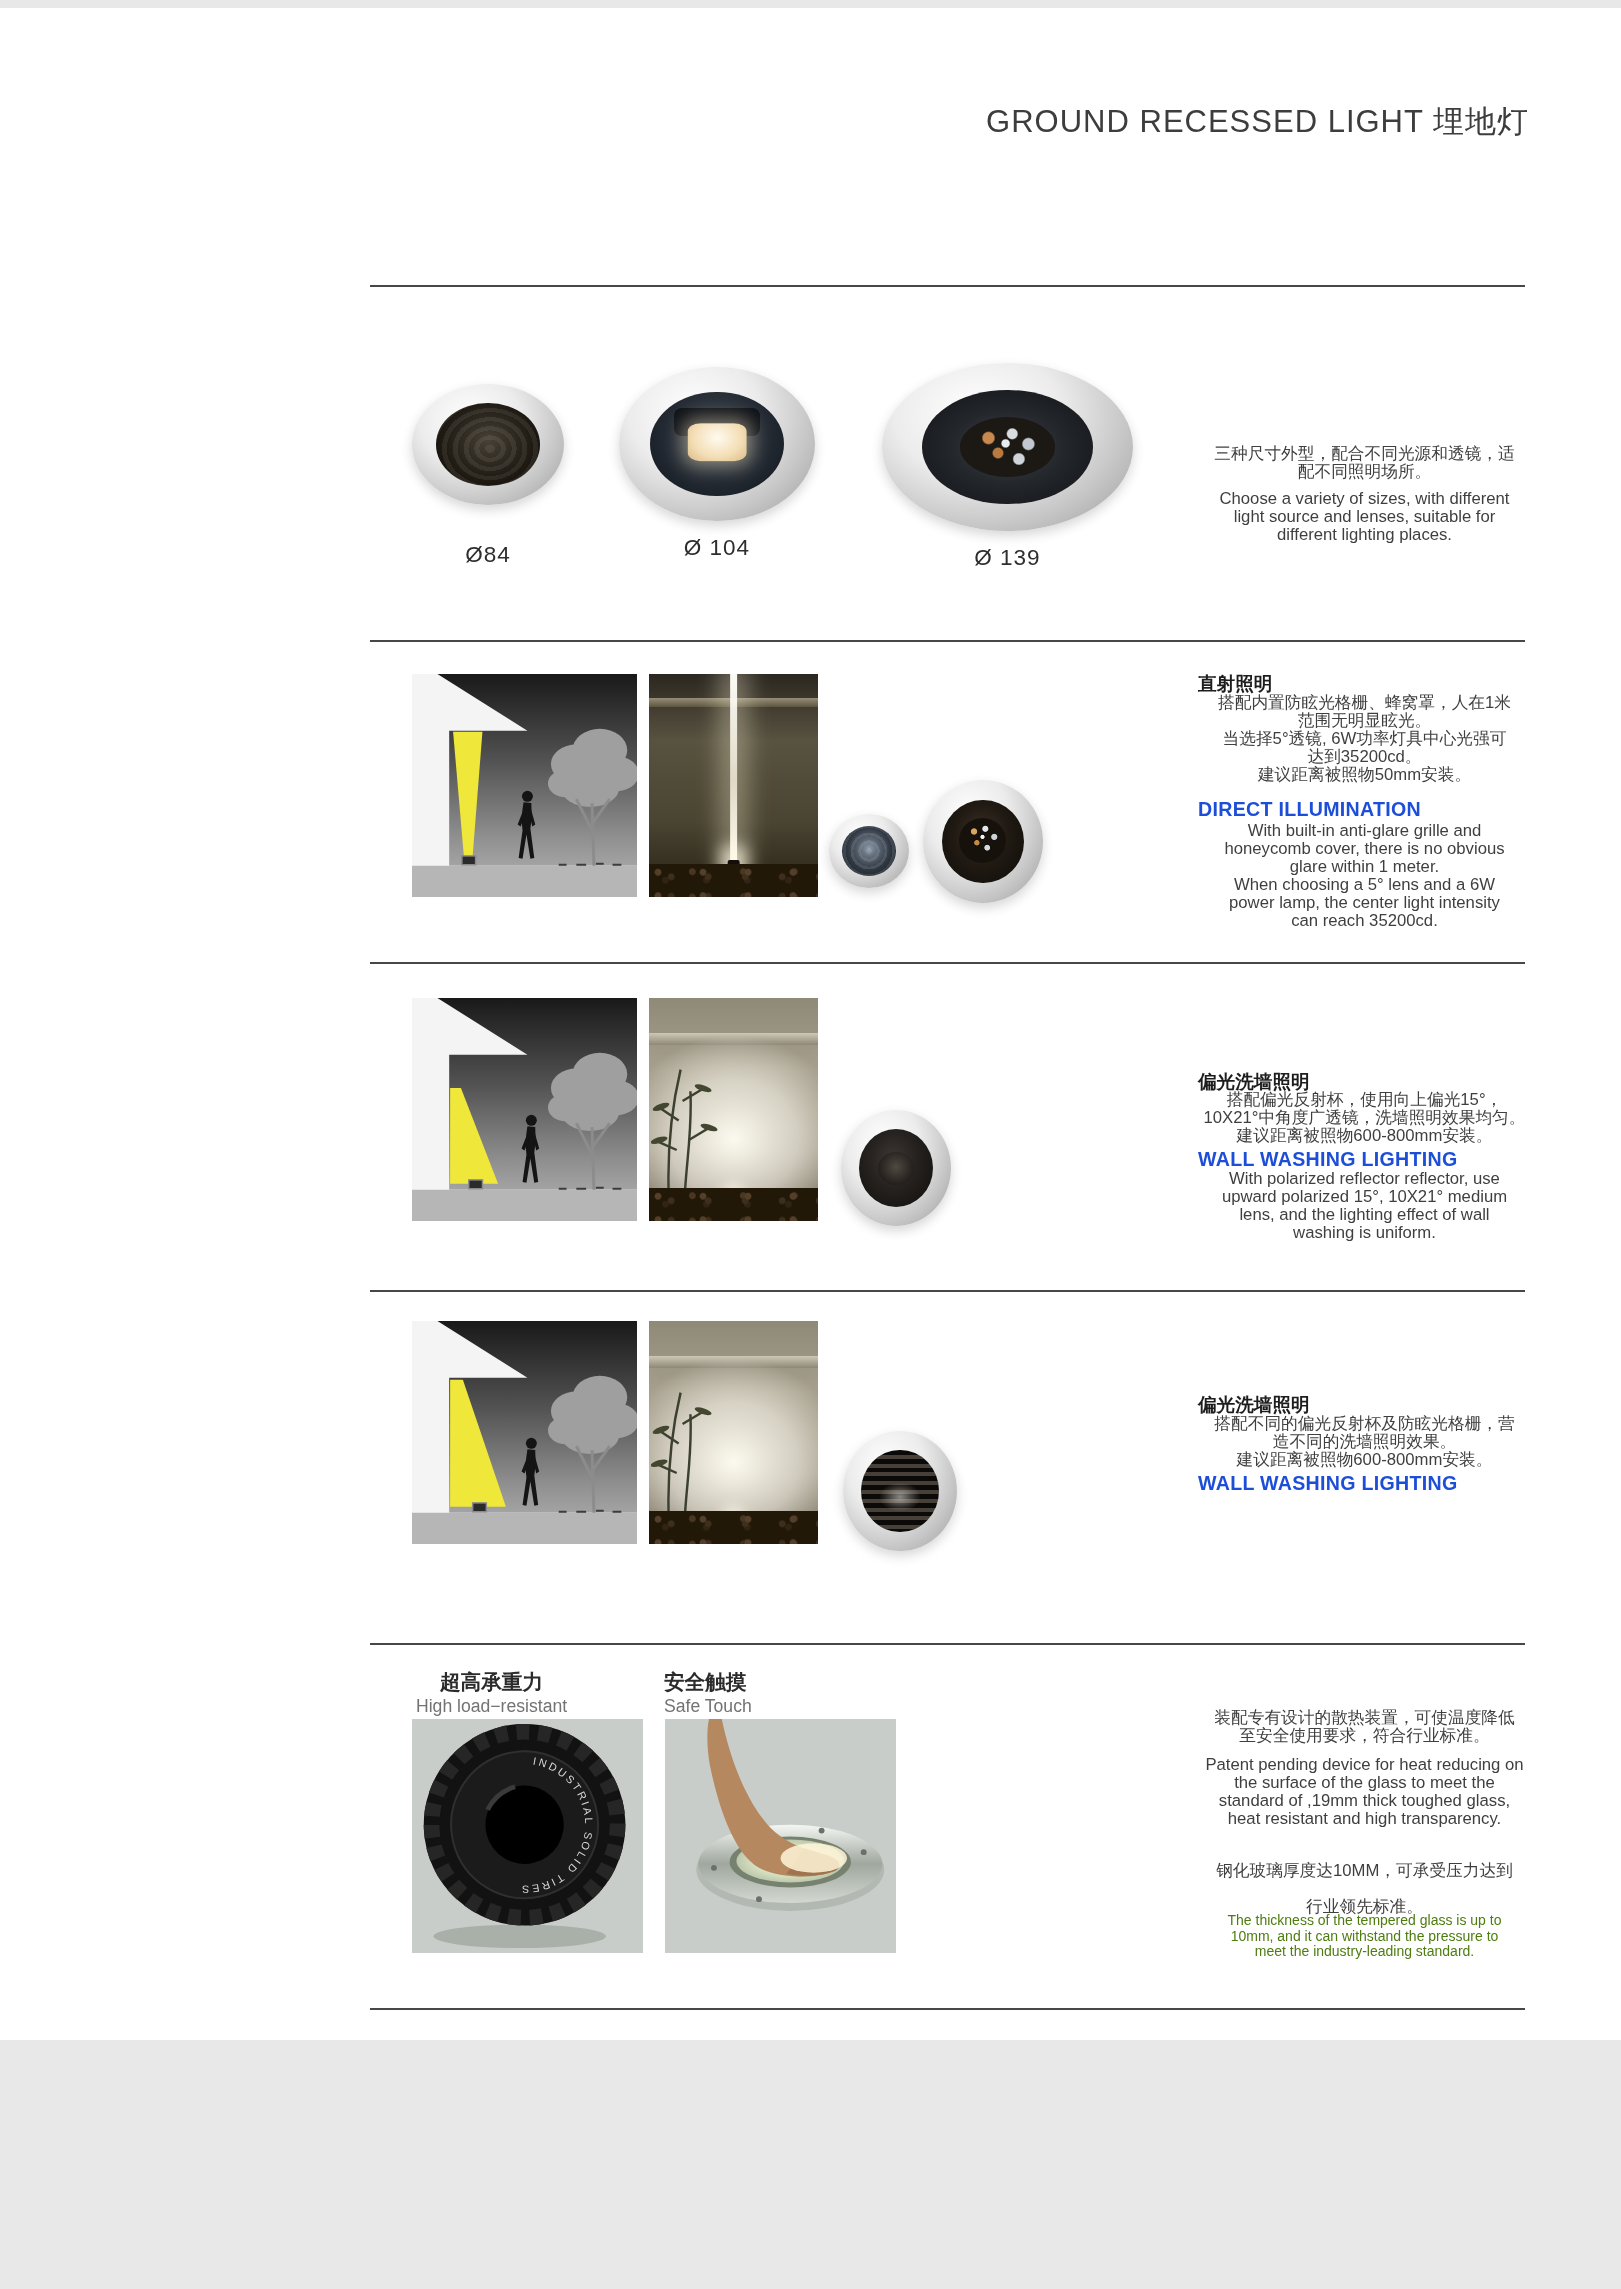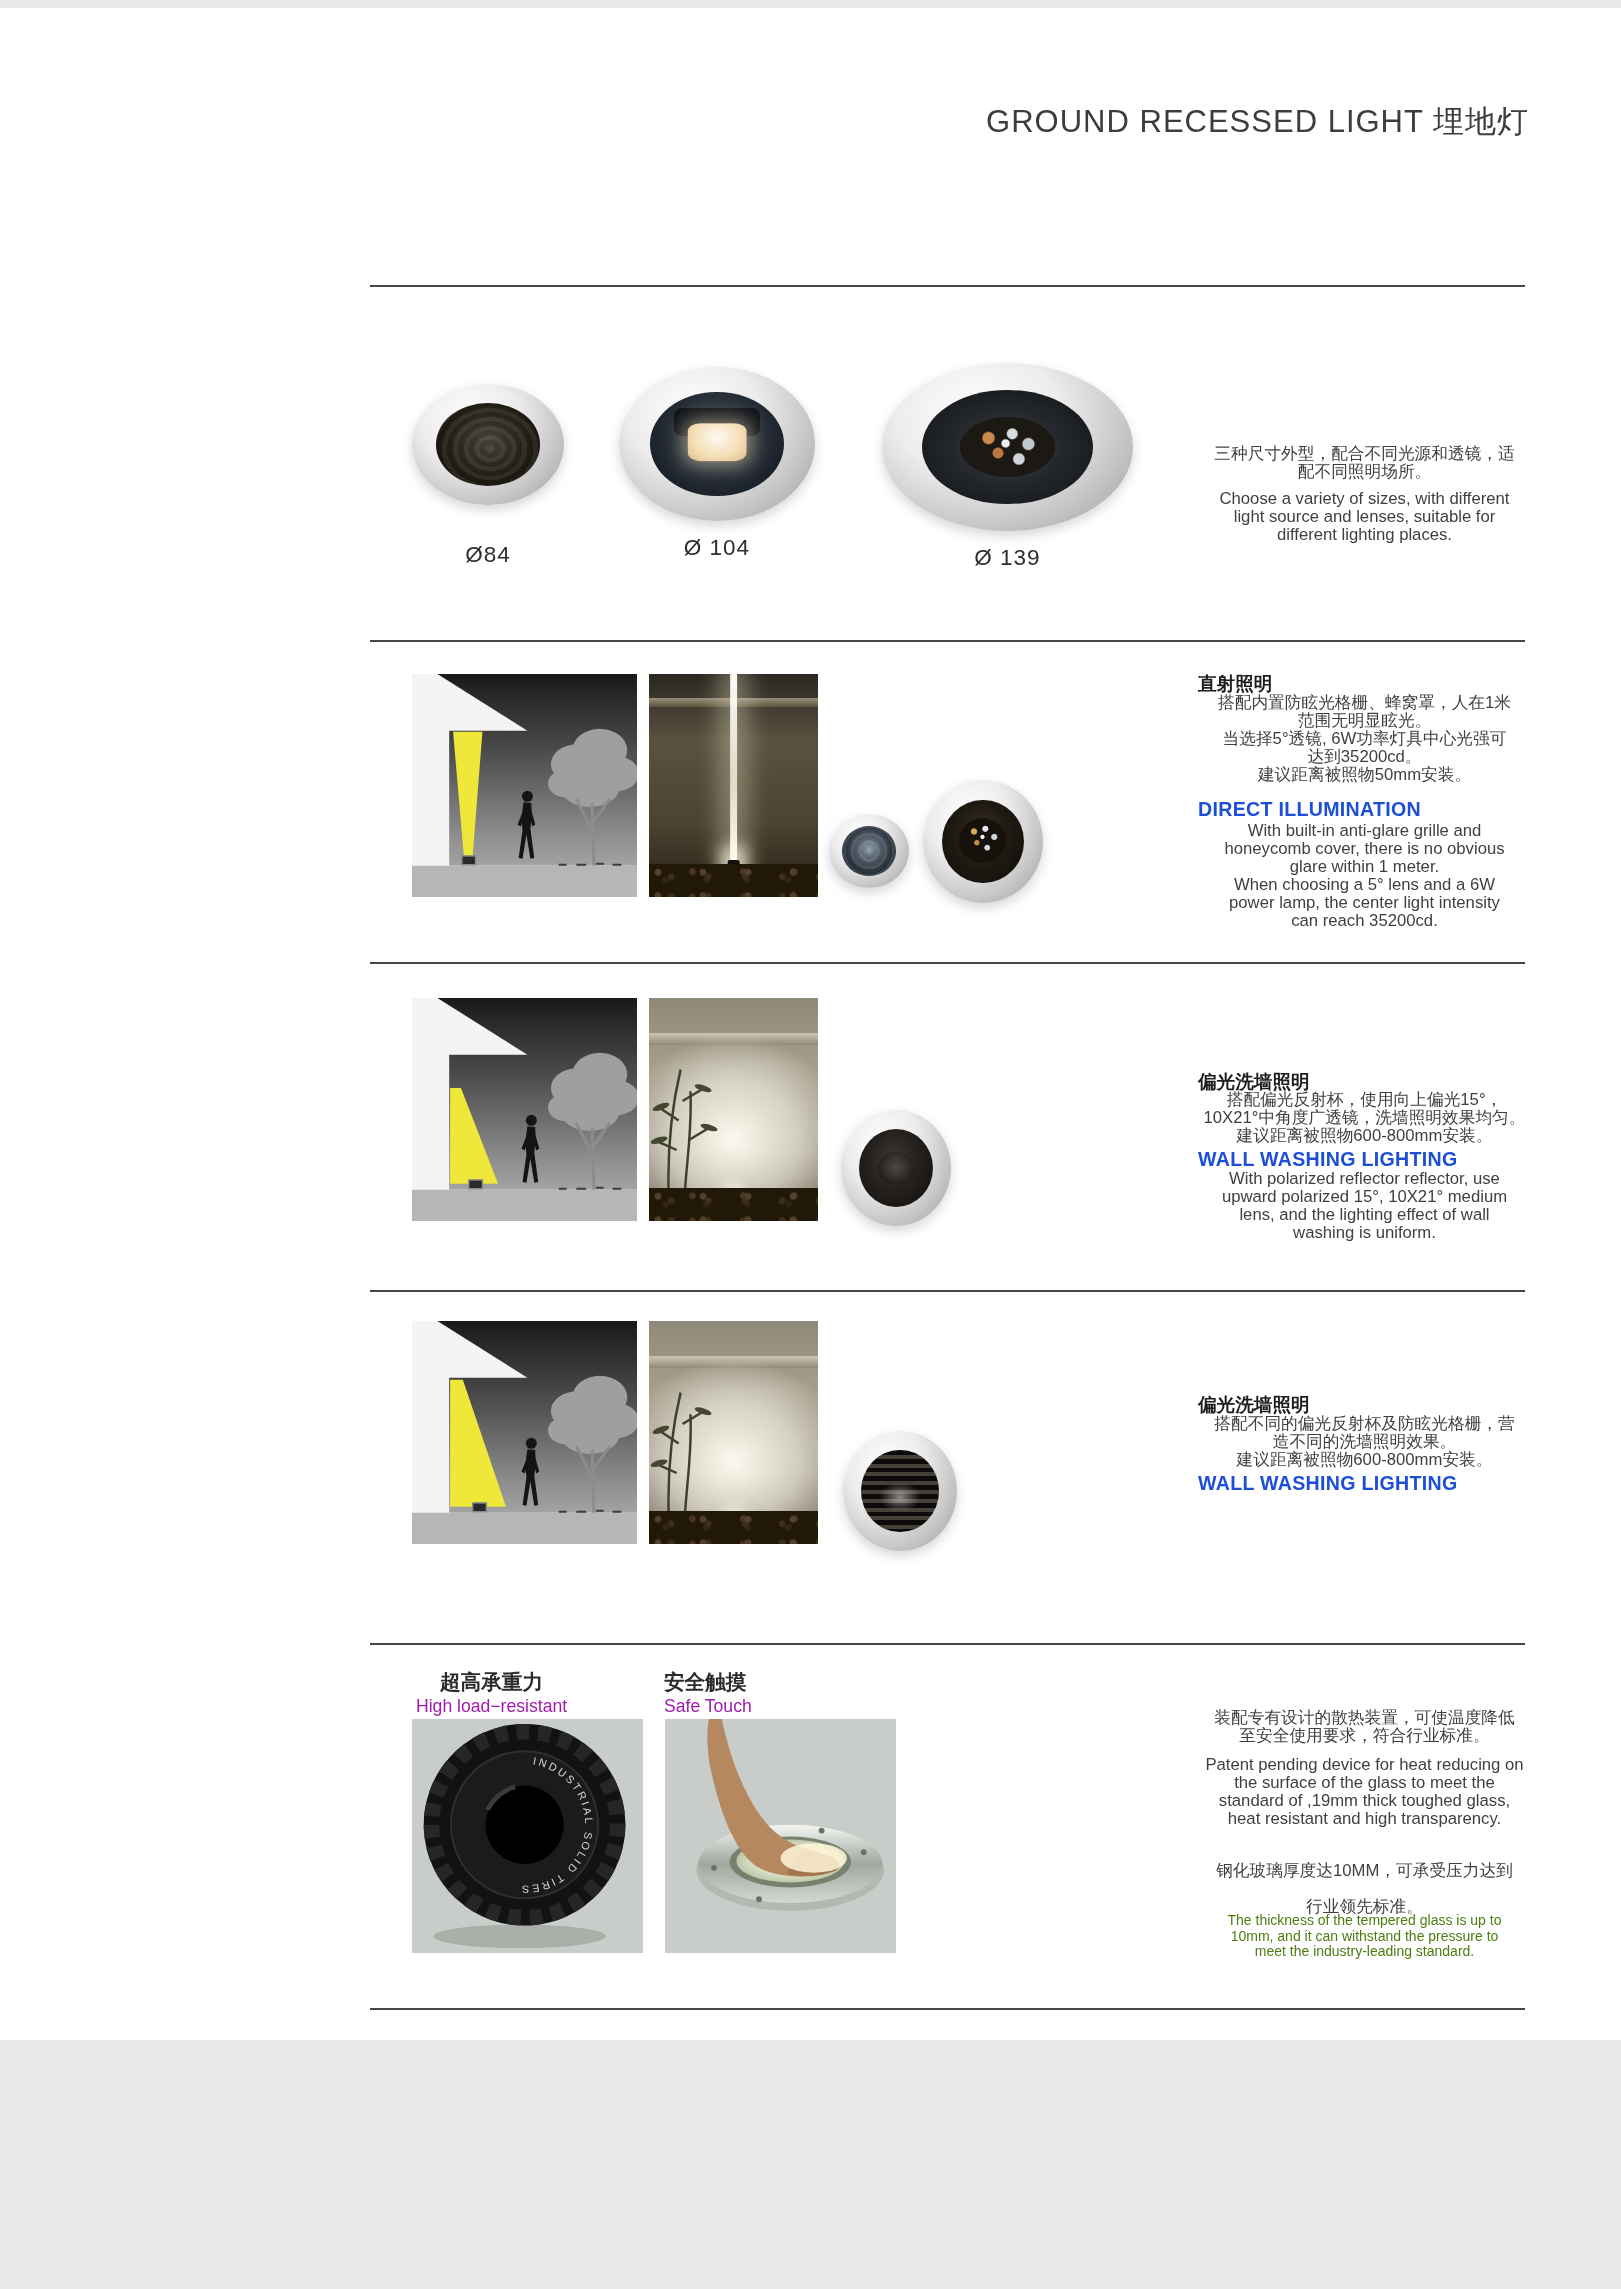--- a/index.html
+++ b/index.html
@@ -84,21 +84,21 @@
     background:radial-gradient(ellipse at 50% 45%,#4f4942 0%,#241f1b 70%);}
   .sc-grille{background:repeating-linear-gradient(180deg,#0c0a08 0 4.9px,#474038 4.9px 8.8px);}
   .sc-grille::after{content:"";position:absolute;left:24%;top:40%;width:52%;height:34%;border-radius:50%;
     background:radial-gradient(ellipse at 50% 50%,rgba(240,238,230,.55) 0%,rgba(240,238,230,.12) 55%,transparent 75%);}
   
   .col{left:1198px;width:333px;}
   .body-zh,.body-en{font-size:16.7px;line-height:18px;color:#3f3f3f;}
   .sec-zh-title{font-size:18.6px;font-weight:bold;color:#1d1d1d;}
   .sec-en-title{font-size:19.6px;font-weight:bold;color:#1d4ed8;letter-spacing:0.3px;}
   .feat-zh{font-size:20.6px;font-weight:bold;color:#2b2b2b;}
-  .feat-en{font-size:17.6px;color:#a21caf;}
+  .feat-en{font-size:17.6px;color:#737373;}
   .zh2{line-height:36px;}
   .en-small{font-size:14px;line-height:15.6px;color:#4d7c0f;}
   .page-num{left:1494px;top:2187px;font-size:18.6px;color:#4c4c4c;letter-spacing:1px;}
 </style>
 </head>
 <body>
 
 <svg width="0" height="0" style="position:absolute" aria-hidden="true">
   <defs>
     <linearGradient id="sky" x1="0" y1="0" x2="0" y2="1">

